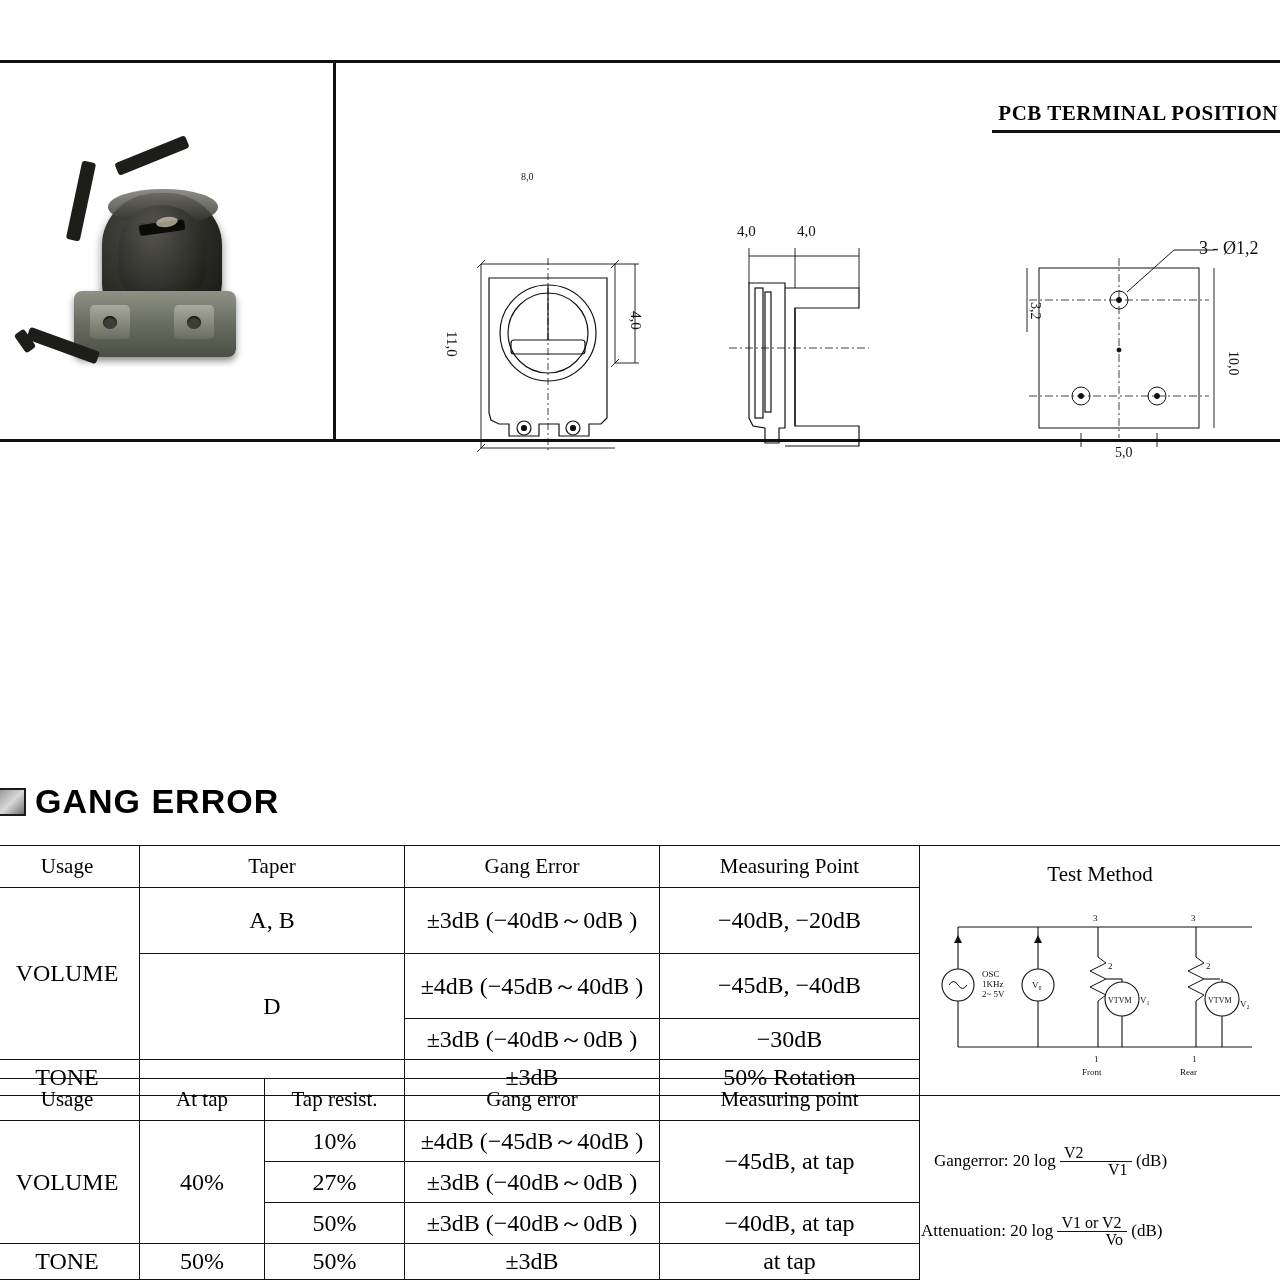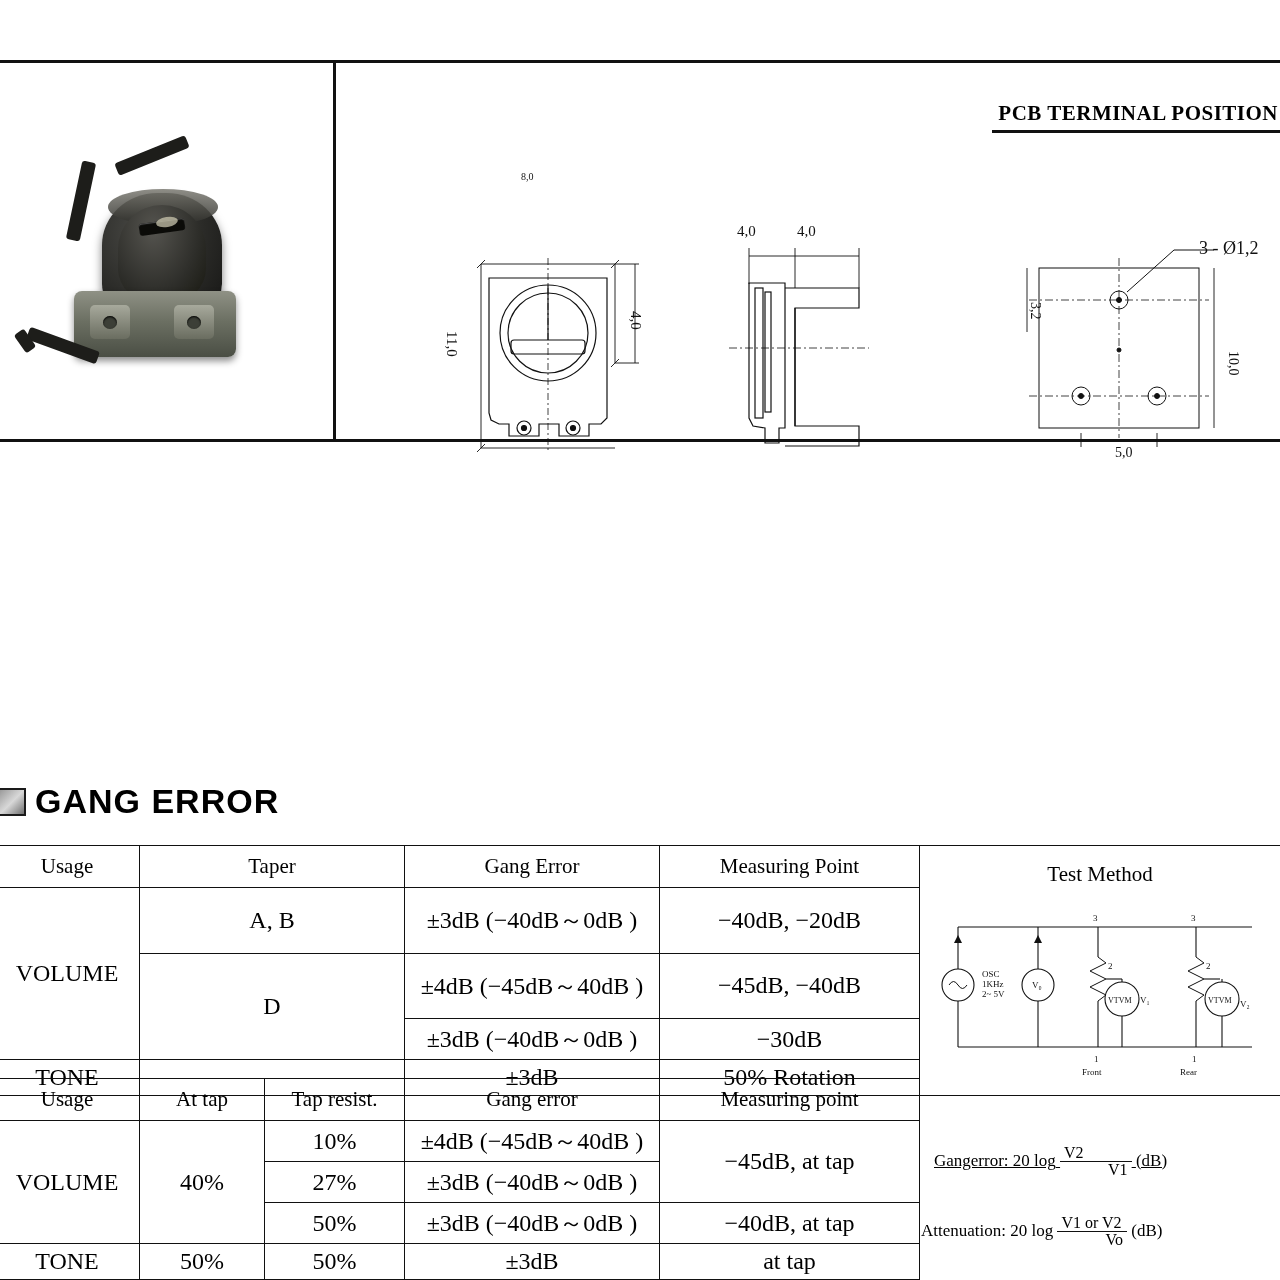--- a/index.html
+++ b/index.html
@@ -479,21 +479,21 @@
       <col style="width:361px">
   </colgroup>
   <tbody>
       <tr class="tbl-head">
     <td>Usage</td>
     <td>At tap</td>
     <td>Tap resist.</td>
     <td>Gang error</td>
     <td>Measuring point</td>
     <td rowspan="5" class="tm-cell" style="border:none; vertical-align:top;">
-      <div class="formula" style="left:14px; top:66px;text-decoration:underline;">
+      <div class="formula" style="left:14px; top:66px;">
         <span>Gangerror: 20 log</span>
         <span class="frac">
           <span class="num">V2</span>
           <span class="den">V1</span>
         </span>
         <span>(dB)</span>
       </div>
       <div class="formula" style="left:1px; top:136px;">
         <span>Attenuation: 20 log</span>
         <span class="frac">

